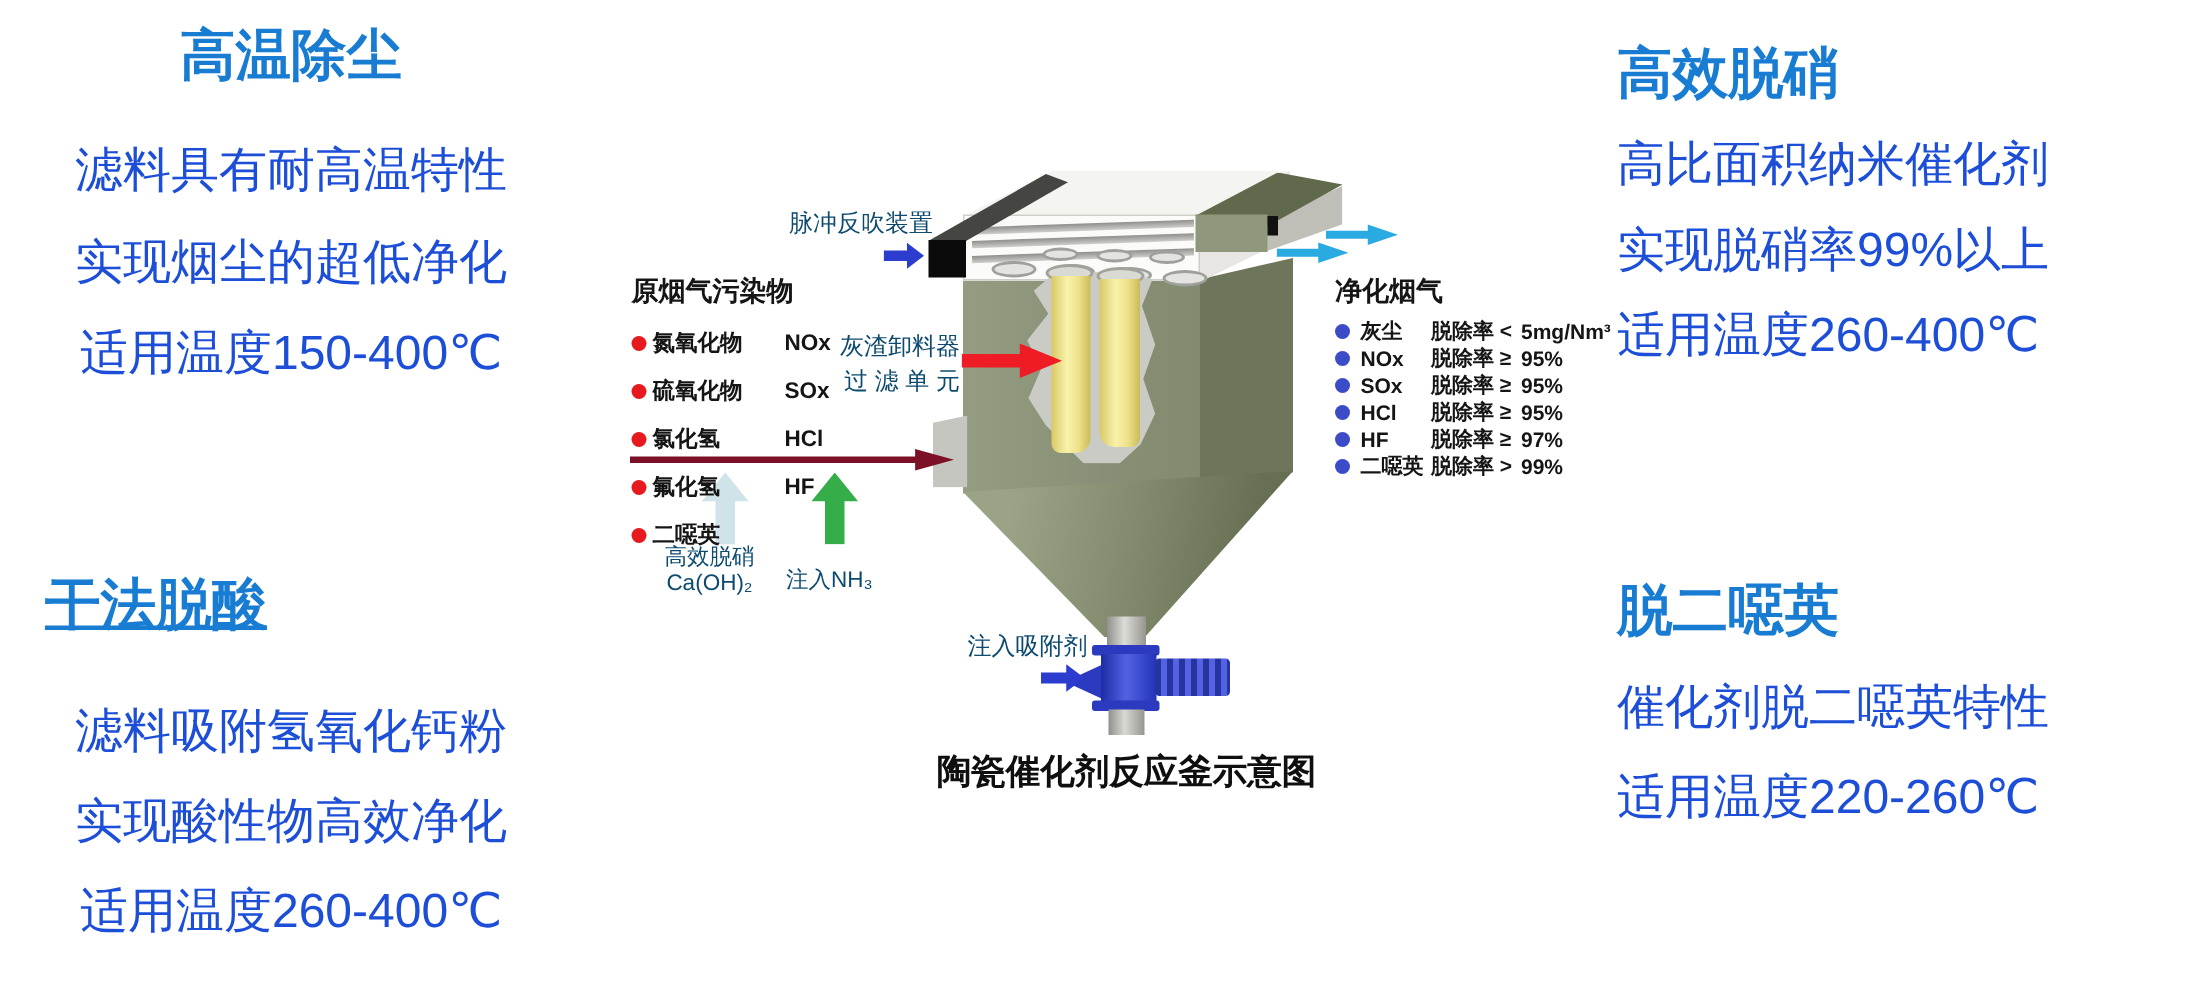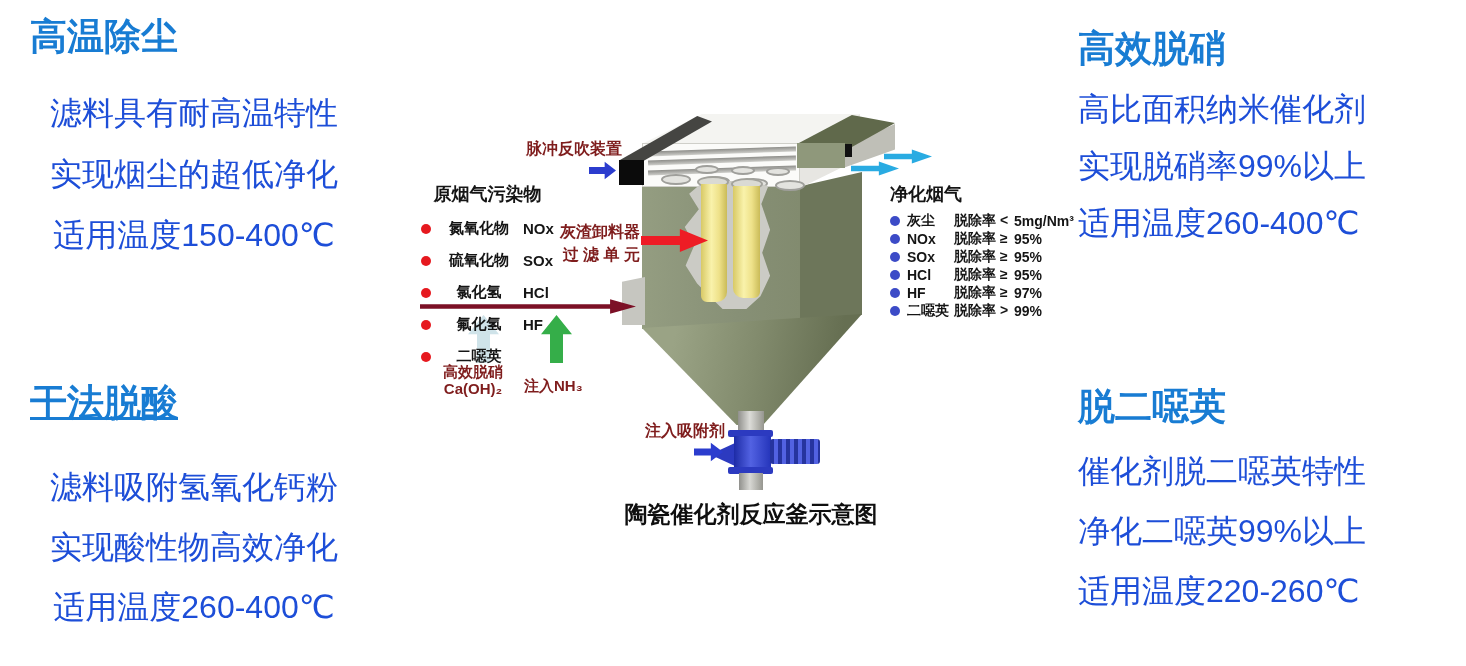--- a/index.html
+++ b/index.html
@@ -6,37 +6,37 @@
   #canvas{
     position:relative;width:1466px;height:666px;background:#ffffff;overflow:hidden;
     font-family:"Liberation Sans","DejaVu Sans",sans-serif;
   }
   .abs{position:absolute;}
   
   .feature{position:absolute;}
   .feature .title{font-size:37px;font-weight:bold;color:#187CD3;line-height:1.15;white-space:nowrap;}
   .feature .line{font-size:32px;color:#1d4ed8;margin:0;white-space:nowrap;}
   .f-tl{left:30px;top:16px;width:328px;}
-  .f-tl .title{text-align:left;margin-bottom:24px;}
+  .f-tl .title{text-align:center;margin-bottom:24px;}
   .f-tl .line{line-height:61px;text-align:center;}
   .f-bl{left:30px;top:382px;width:328px;}
   .f-bl .title{margin-bottom:32px;text-decoration:underline;}
   .f-bl .line{line-height:60px;text-align:center;}
   .f-tr{left:1078px;top:28px;width:340px;}
   .f-tr .title{text-align:left;margin-bottom:10px;}
   .f-tr .line{line-height:57px;text-align:left;}
   .f-br{left:1078px;top:386px;width:340px;}
   .f-br .title{text-align:left;margin-bottom:12px;}
   .f-br .line{line-height:60px;text-align:left;}
   
-  .lbl{position:absolute;font-weight:bold;color:#7f1d1d;white-space:nowrap;}
+  .lbl{position:absolute;font-weight:normal;color:#0c4a6e;white-space:nowrap;}
   .caption{position:absolute;left:608px;top:499px;width:286px;text-align:center;
            font-size:23px;font-weight:bold;color:#0f0f0f;white-space:nowrap;}
   
-  .raw-gas{position:absolute;left:421px;top:182px;text-align:center;}
+  .raw-gas{position:absolute;left:421px;top:182px;}
   .raw-gas .heading{font-size:18px;font-weight:bold;color:#151515;margin-bottom:5px;white-space:nowrap;}
   .raw-gas .row{display:flex;align-items:center;height:19px;font-size:15px;font-weight:bold;color:#151515;white-space:nowrap;margin-top:13px;}
   .raw-gas .dot{width:10px;height:10px;border-radius:50%;background:#E6191F;margin-right:4px;flex:0 0 auto;}
   .raw-gas .nm{display:inline-block;min-width:88px;}
   .clean-gas{position:absolute;left:890px;top:182px;}
   .clean-gas .heading{font-size:18px;font-weight:bold;color:#151515;margin-bottom:8px;white-space:nowrap;}
   .clean-gas .row{display:flex;align-items:center;height:14px;margin-bottom:4px;font-size:14px;font-weight:bold;color:#151515;white-space:nowrap;}
   .clean-gas .dot{width:10px;height:10px;border-radius:50%;background:#3C4BC7;margin-right:7px;flex:0 0 auto;}
   .clean-gas .nm{display:inline-block;min-width:47px;}
   .clean-gas .mid{display:inline-block;min-width:60px;}
@@ -70,21 +70,20 @@
   <div class="feature f-bl">
     <div class="title">干法脱酸</div>
     <p class="line">滤料吸附氢氧化钙粉</p>
     <p class="line">实现酸性物高效净化</p>
     <p class="line">适用温度260-400℃</p>
   </div>
 
   <div class="feature f-br">
     <div class="title">脱二噁英</div>
     <p class="line">催化剂脱二噁英特性</p>
-    <p class="line">净化二噁英99%以上</p>
     <p class="line">适用温度220-260℃</p>
   </div>
 
   <div class="abs" style="left:800px;top:172px;width:62px;height:157px;background:#6d765a;
               clip-path:polygon(0 9%,100% 0,100% 91%,0 100%);"></div>
   <div class="abs" style="left:642px;top:187px;width:158px;height:142px;
               background:linear-gradient(90deg,#949d81,#879076 60%,#828b6f);"></div>
   <div class="abs" style="left:642px;top:314px;width:220px;height:111px;
               background:linear-gradient(100deg,#9aa385 15%,#828b6d 50%,#666f52 85%);
               clip-path:polygon(0 12.6%,100% 0,55% 100%,43% 100%);"></div>

